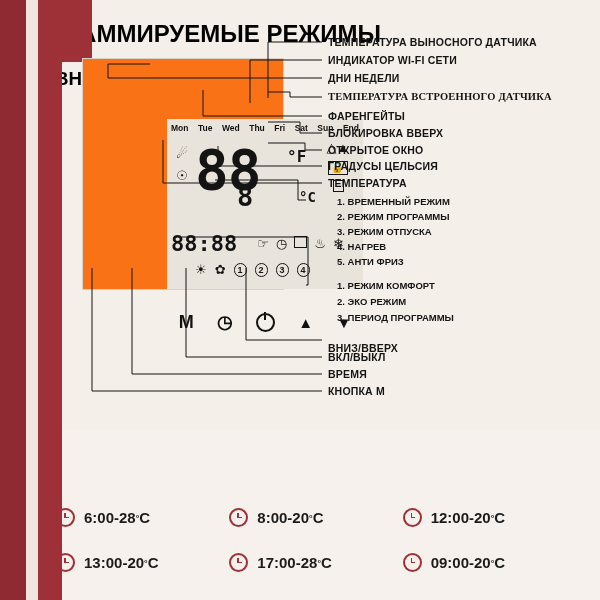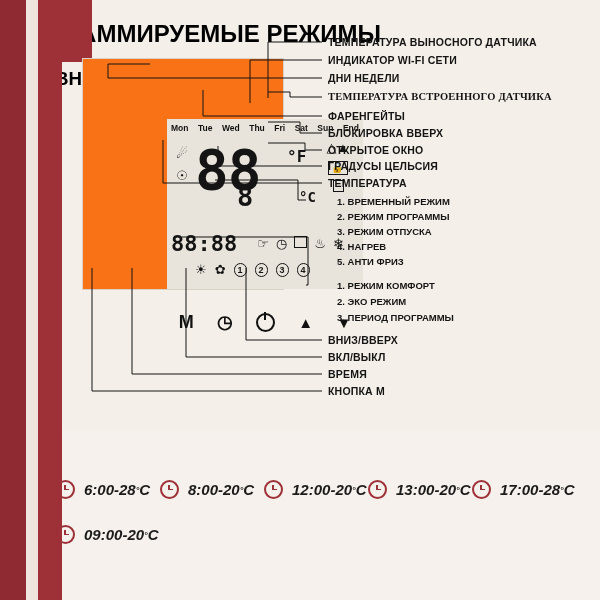--- a/index.html
+++ b/index.html
@@ -16,22 +16,22 @@
   .bar-red2{position:absolute;left:38px;top:0;width:24px;height:430px;background:#9e3038;}
   .top-red{position:absolute;left:62px;top:0;width:30px;height:62px;background:#9e3038;}
 
   
   .lower{
     position:absolute;left:38px;top:430px;width:562px;height:170px;
     background:#f6f1ec;
   }
   .lower-accent{position:absolute;left:38px;top:430px;width:24px;height:170px;background:#9e3038;}
   .sched{
-    position:absolute;left:56px;top:480px;width:520px;
-    display:grid;grid-template-columns:repeat(5,1fr);row-gap:26px;font-style:italic;
+    position:absolute;left:56px;top:508px;width:520px;
+    display:grid;grid-template-columns:repeat(3,1fr);row-gap:26px;
   }
   .sched-item{display:flex;align-items:center;font-size:15px;font-weight:bold;color:#1b1b1b;}
   .clock-ico{
     width:15px;height:15px;border-radius:50%;border:2px solid #9e3038;
     margin-right:9px;position:relative;flex:none;
   }
   .clock-ico:before{content:"";position:absolute;left:6px;top:2.5px;width:1.6px;height:5px;background:#9e3038;}
   .clock-ico:after{content:"";position:absolute;left:6.5px;top:6.6px;width:4px;height:1.6px;background:#9e3038;}
   .deg{font-size:9px;vertical-align:super;}
 
@@ -182,21 +182,21 @@
   <div class="lblsm" style="left:312px;top:196px;">1. ВРЕМЕННЫЙ РЕЖИМ</div>
   <div class="lblsm" style="left:312px;top:211px;">2. РЕЖИМ ПРОГРАММЫ</div>
   <div class="lblsm" style="left:312px;top:226px;">3. РЕЖИМ ОТПУСКА</div>
   <div class="lblsm" style="left:312px;top:241px;">4. НАГРЕВ</div>
   <div class="lblsm" style="left:312px;top:256px;">5. АНТИ ФРИЗ</div>
 
   <div class="lblsm" style="left:312px;top:280px;">1. РЕЖИМ КОМФОРТ</div>
   <div class="lblsm" style="left:312px;top:296px;">2. ЭКО РЕЖИМ</div>
   <div class="lblsm" style="left:312px;top:312px;">3. ПЕРИОД ПРОГРАММЫ</div>
 
-  <div class="lbl" style="left:328px;top:334px;">ВНИЗ/ВВЕРХ</div>
+  <div class="lbl" style="left:328px;top:342px;">ВНИЗ/ВВЕРХ</div>
   <div class="lbl" style="left:328px;top:351px;">ВКЛ/ВЫКЛ</div>
   <div class="lbl" style="left:328px;top:368px;">ВРЕМЯ</div>
   <div class="lbl" style="left:328px;top:385px;">КНОПКА М</div>
 </div>
 
 <div class="lower"></div>
 <div class="lower-accent"></div>
 <h2>ПРОГРАММИРУЕМЫЕ РЕЖИМЫ</h2>
 <h3>6 ДНЕВНЫХ ИНТЕРВАЛОВ</h3>
 

